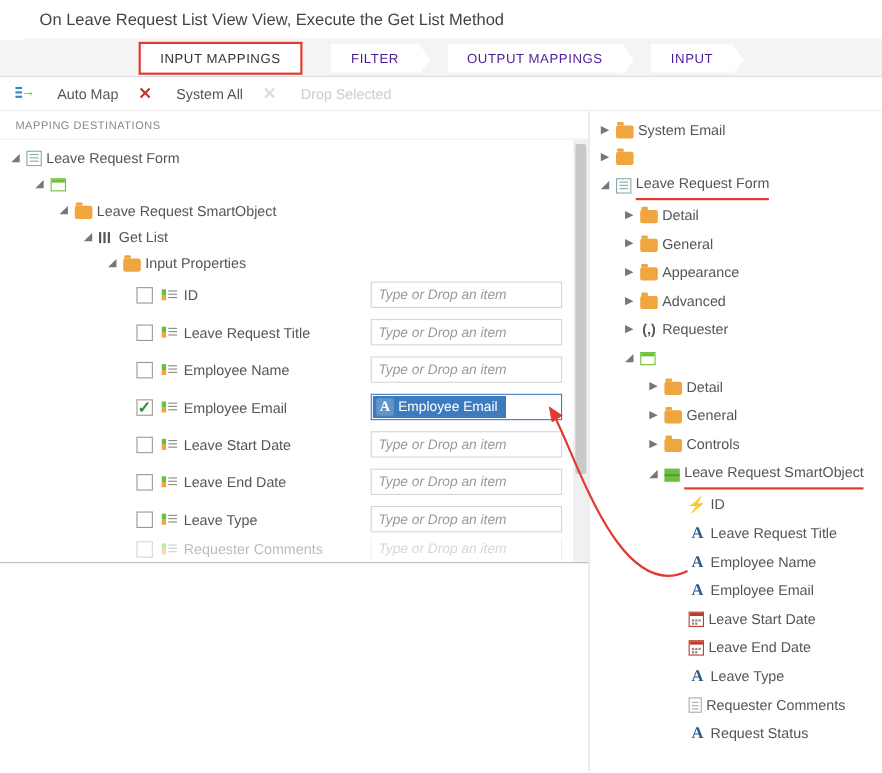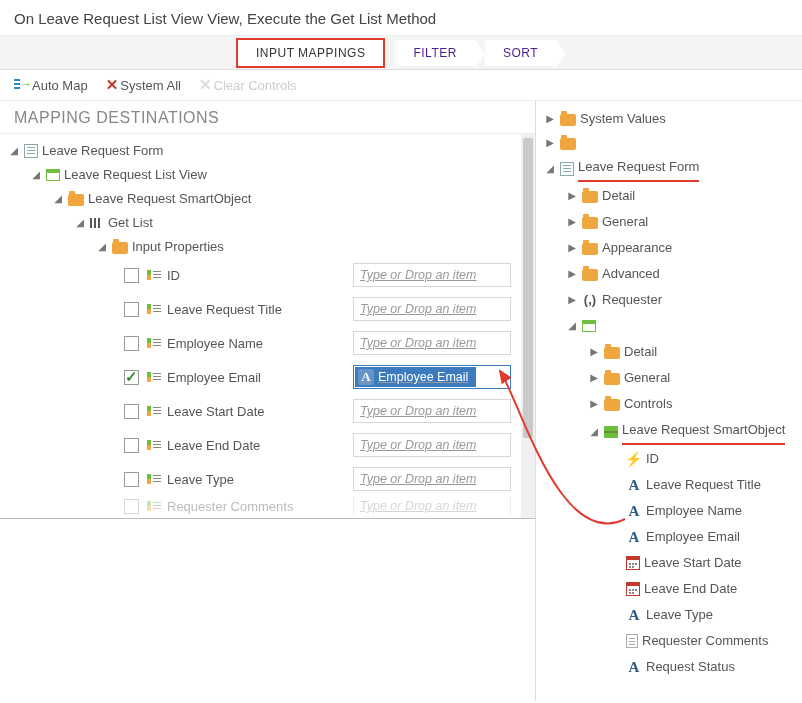--- a/index.html
+++ b/index.html
@@ -9,26 +9,27 @@
     font-size: 13px;
     color: #555;
     background: #fff;
     width: 802px;
   }
   .title-bar {
     padding: 10px 14px 8px;
     font-size: 15px;
     color: #444;
     border-bottom: 1px solid #eee;
+    margin-left: 22px;
   }
   .tabs-row {
     display: flex;
     align-items: center;
     justify-content: center;
-    gap: 0;
+    gap: 16px;
     background: #f4f4f4;
     border-bottom: 1px solid #ddd;
     height: 34px;
     padding: 0 8px;
     text-align: right;
   }
   .tab {
     position: relative;
     padding: 6px 18px;
     font-size: 12px;
@@ -53,21 +54,21 @@
   .toolbar {
     display: flex;
     align-items: center;
     gap: 18px;
     padding: 6px 14px;
     border-bottom: 1px solid #eee;
   }
   .tool {
     display: inline-flex;
     align-items: center;
-    gap: 2px;
+    gap: 22px;
     font-size: 13px;
     color: #555;
   }
   .tool.disabled { color: #ccc; }
   .automap-icon {
     width: 16px; height: 16px; position: relative;
   }
   .automap-icon::before {
     content: "";
     position: absolute;
@@ -95,21 +96,21 @@
     width: 536px;
     border-right: 1px solid #ddd;
     position: relative;
   }
   .right-col {
     flex: 1;
     min-width: 0;
   }
   .col-header {
     padding: 8px 14px 6px;
-    font-size: 16px;
+    font-size: 10px;
     letter-spacing: .5px;
     color: #888;
     border-bottom: 1px solid #eee;
   }
 
   .left-scroll {
     max-height: 400px;
     overflow: hidden;
     position: relative;
     border-bottom: 1px solid #bbb;
@@ -241,31 +242,30 @@
     font-size: 15px;
     color: #2e8b2e;
     font-weight: bold;
   }
   .prop-label {
     flex: 1;
     display: flex; align-items: center; gap: 6px;
     min-width: 0;
   }
   .prop-input {
-    width: 158px;
+    width: 174px;
     height: 24px;
     border: 1px solid #d6d6d6;
     padding: 2px 6px;
     font-size: 12.5px;
     font-style: italic;
     color: #999;
     display: flex; align-items: center;
     overflow: hidden;
     flex-shrink: 0;
-    text-decoration: underline;
   }
   .prop-input.filled {
     border: 1px solid #3d7bbf;
     background: #fff;
     font-style: normal;
     padding: 1px;
   }
   .token {
     display: inline-flex;
     align-items: center;
@@ -292,55 +292,55 @@
   .right-tree .node { line-height: 24px; }
 </style>
 </head>
 <body>
 
 <div class="title-bar">On Leave Request List View View, Execute the Get List Method</div>
 
 <div class="tabs-row">
   <div class="tab active">INPUT MAPPINGS</div>
   <div class="tab">FILTER</div>
-  <div class="tab">SORT</div>
+  <div class="tab">OUTPUT MAPPINGS</div>
+  <div class="tab">INPUT</div>
 </div>
 
 <div class="toolbar">
   <span class="tool">
     <span class="automap-icon"></span>
     <span>Auto Map</span>
   </span>
   <span class="tool">
     <span class="x-icon red">✕</span>
     <span>System All</span>
   </span>
   <span class="tool disabled">
     <span class="x-icon grey">✕</span>
-    <span>Clear Controls</span>
+    <span>Drop Selected</span>
   </span>
 </div>
 
 <div class="columns" style="position:relative;">
 
   <div class="left-col">
     <div class="col-header">MAPPING DESTINATIONS</div>
     <div class="left-scroll">
       <div class="tree">
         <div class="node">
           <span class="caret">◢</span>
           <span class="ico form-ico"></span>
           <span>Leave Request Form</span>
         </div>
         <ul>
           <li>
             <div class="node">
               <span class="caret">◢</span>
               <span class="ico view-ico"></span>
-              <span>Leave Request List View</span>
             </div>
             <ul>
               <li>
                 <div class="node">
                   <span class="caret">◢</span>
                   <span class="ico folder"></span>
                   <span>Leave Request SmartObject</span>
                 </div>
                 <ul>
                   <li>
@@ -441,21 +441,21 @@
       </div>
     </div>
   </div>
 
   <div class="right-col">
     <div class="right-tree tree">
 
       <div class="node">
         <span class="caret">▶</span>
         <span class="ico folder"></span>
-        <span>System Values</span>
+        <span>System Email</span>
       </div>
       <div class="node">
         <span class="caret">▶</span>
         <span class="ico folder"></span>
       </div>
       <div class="node">
         <span class="caret">◢</span>
         <span class="ico form-ico"></span>
         <span class="underline-red">Leave Request Form</span>
       </div>

